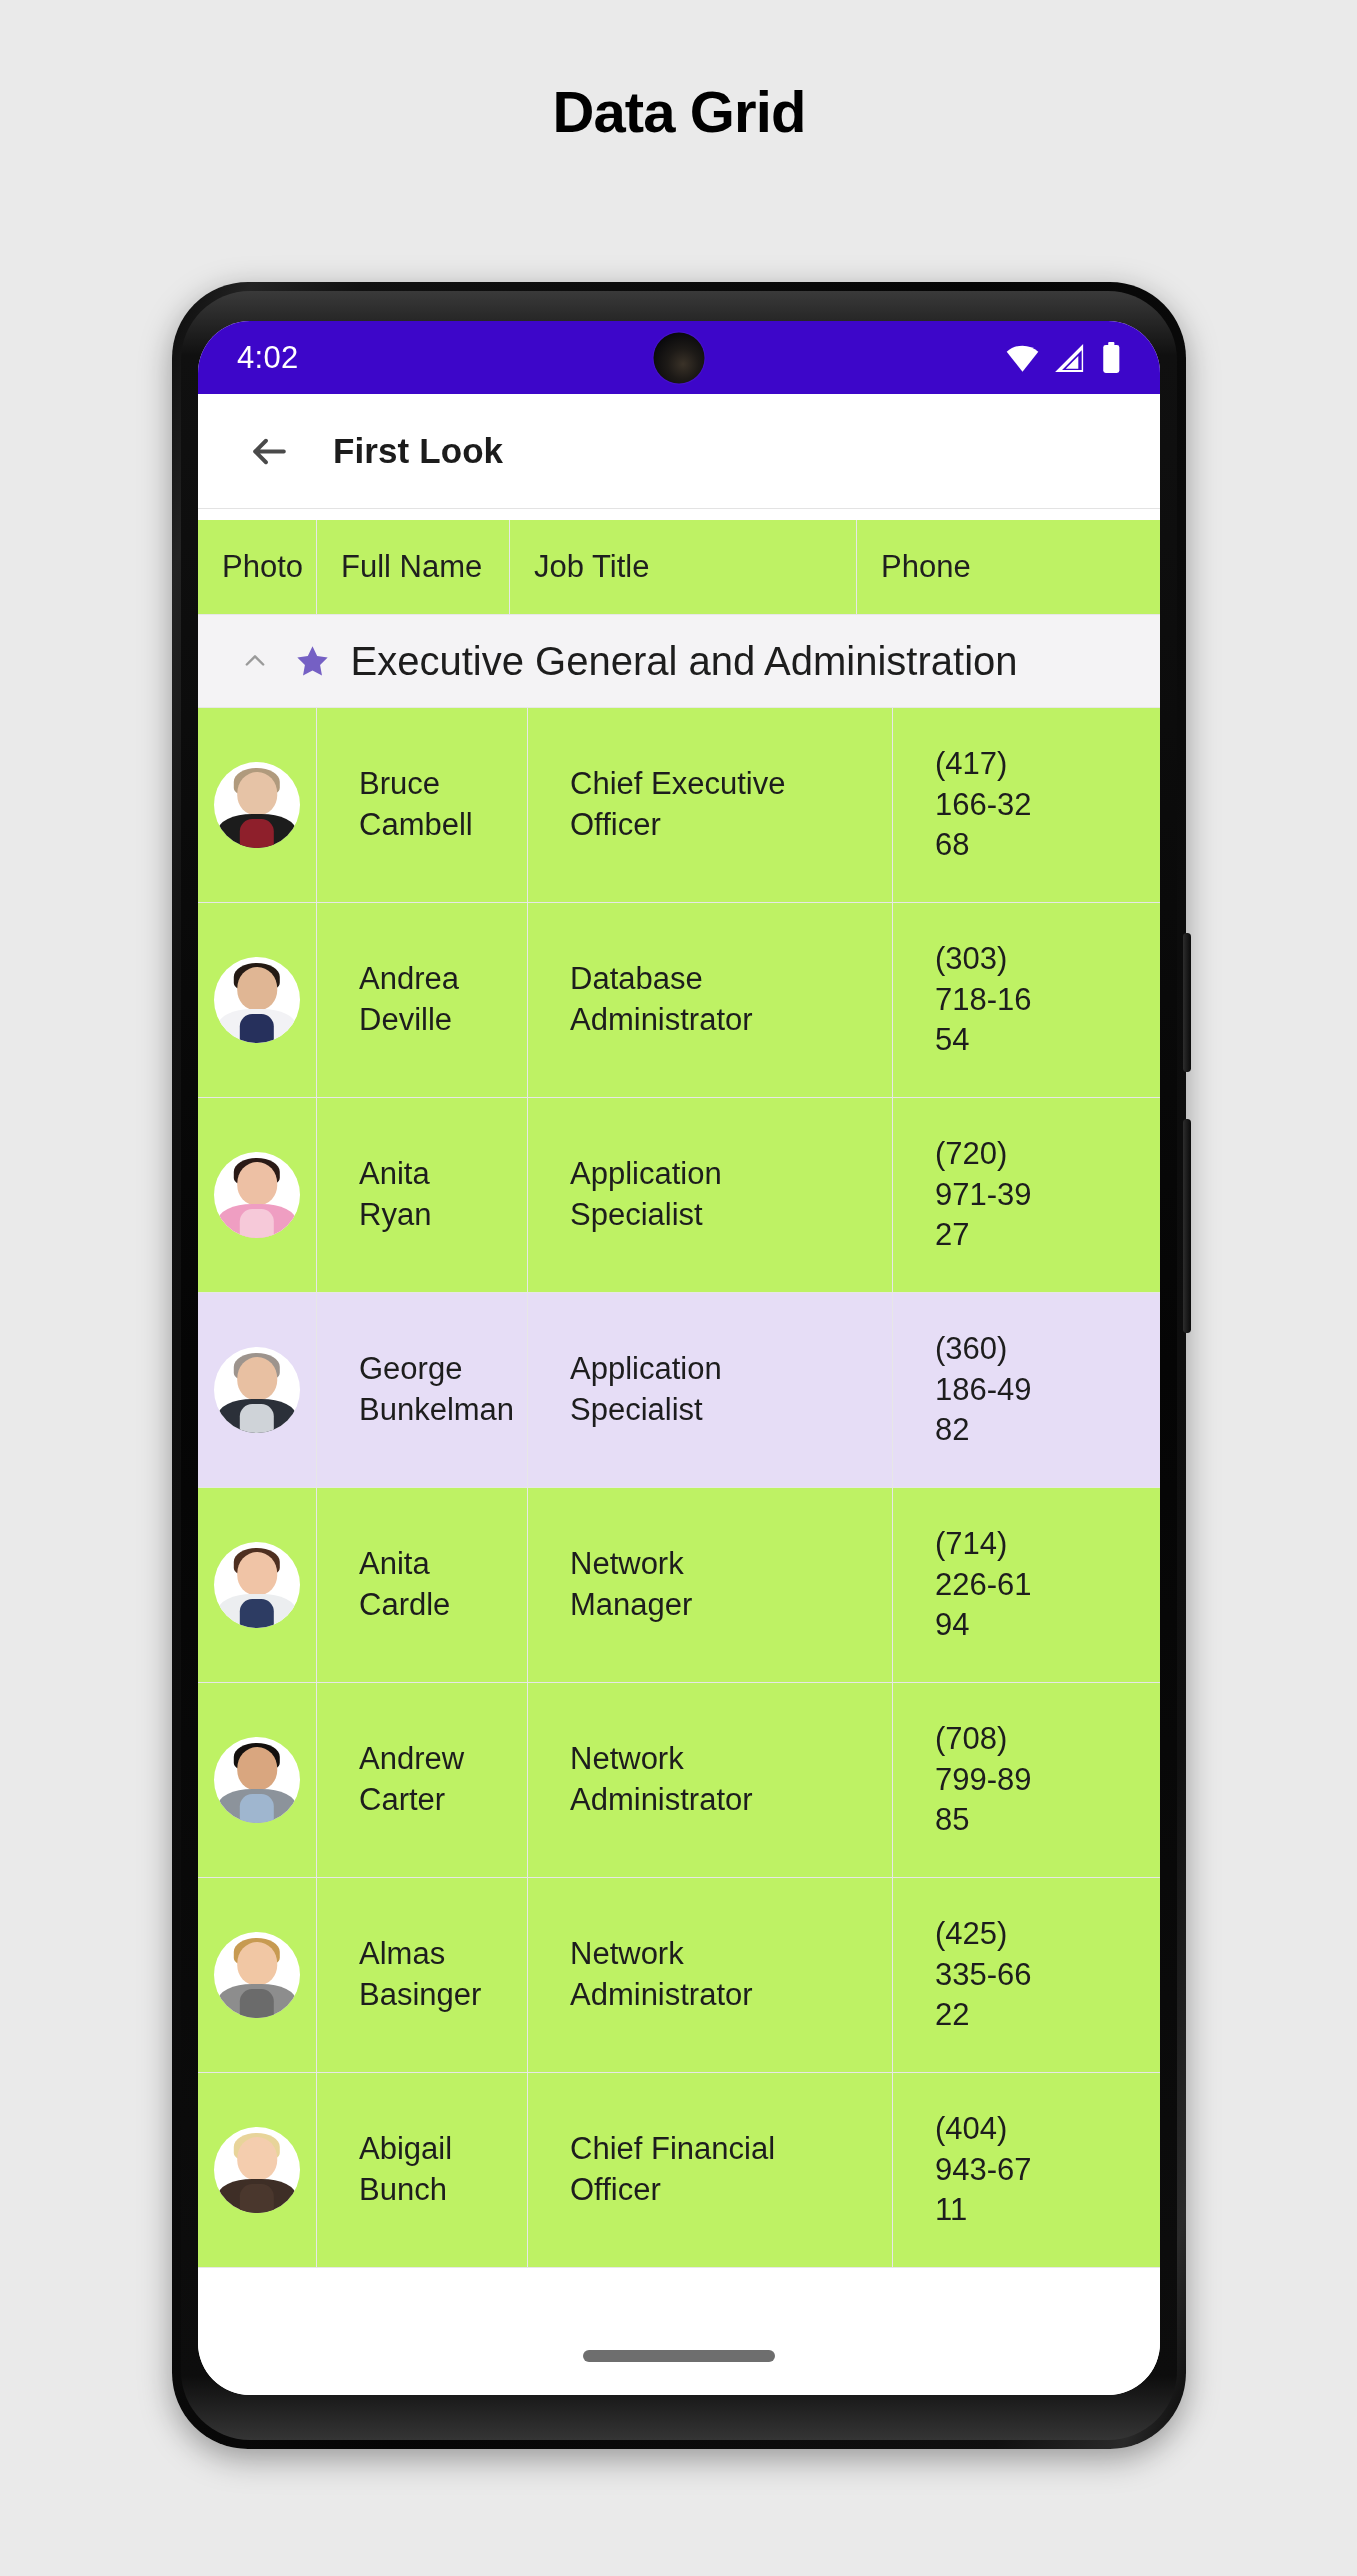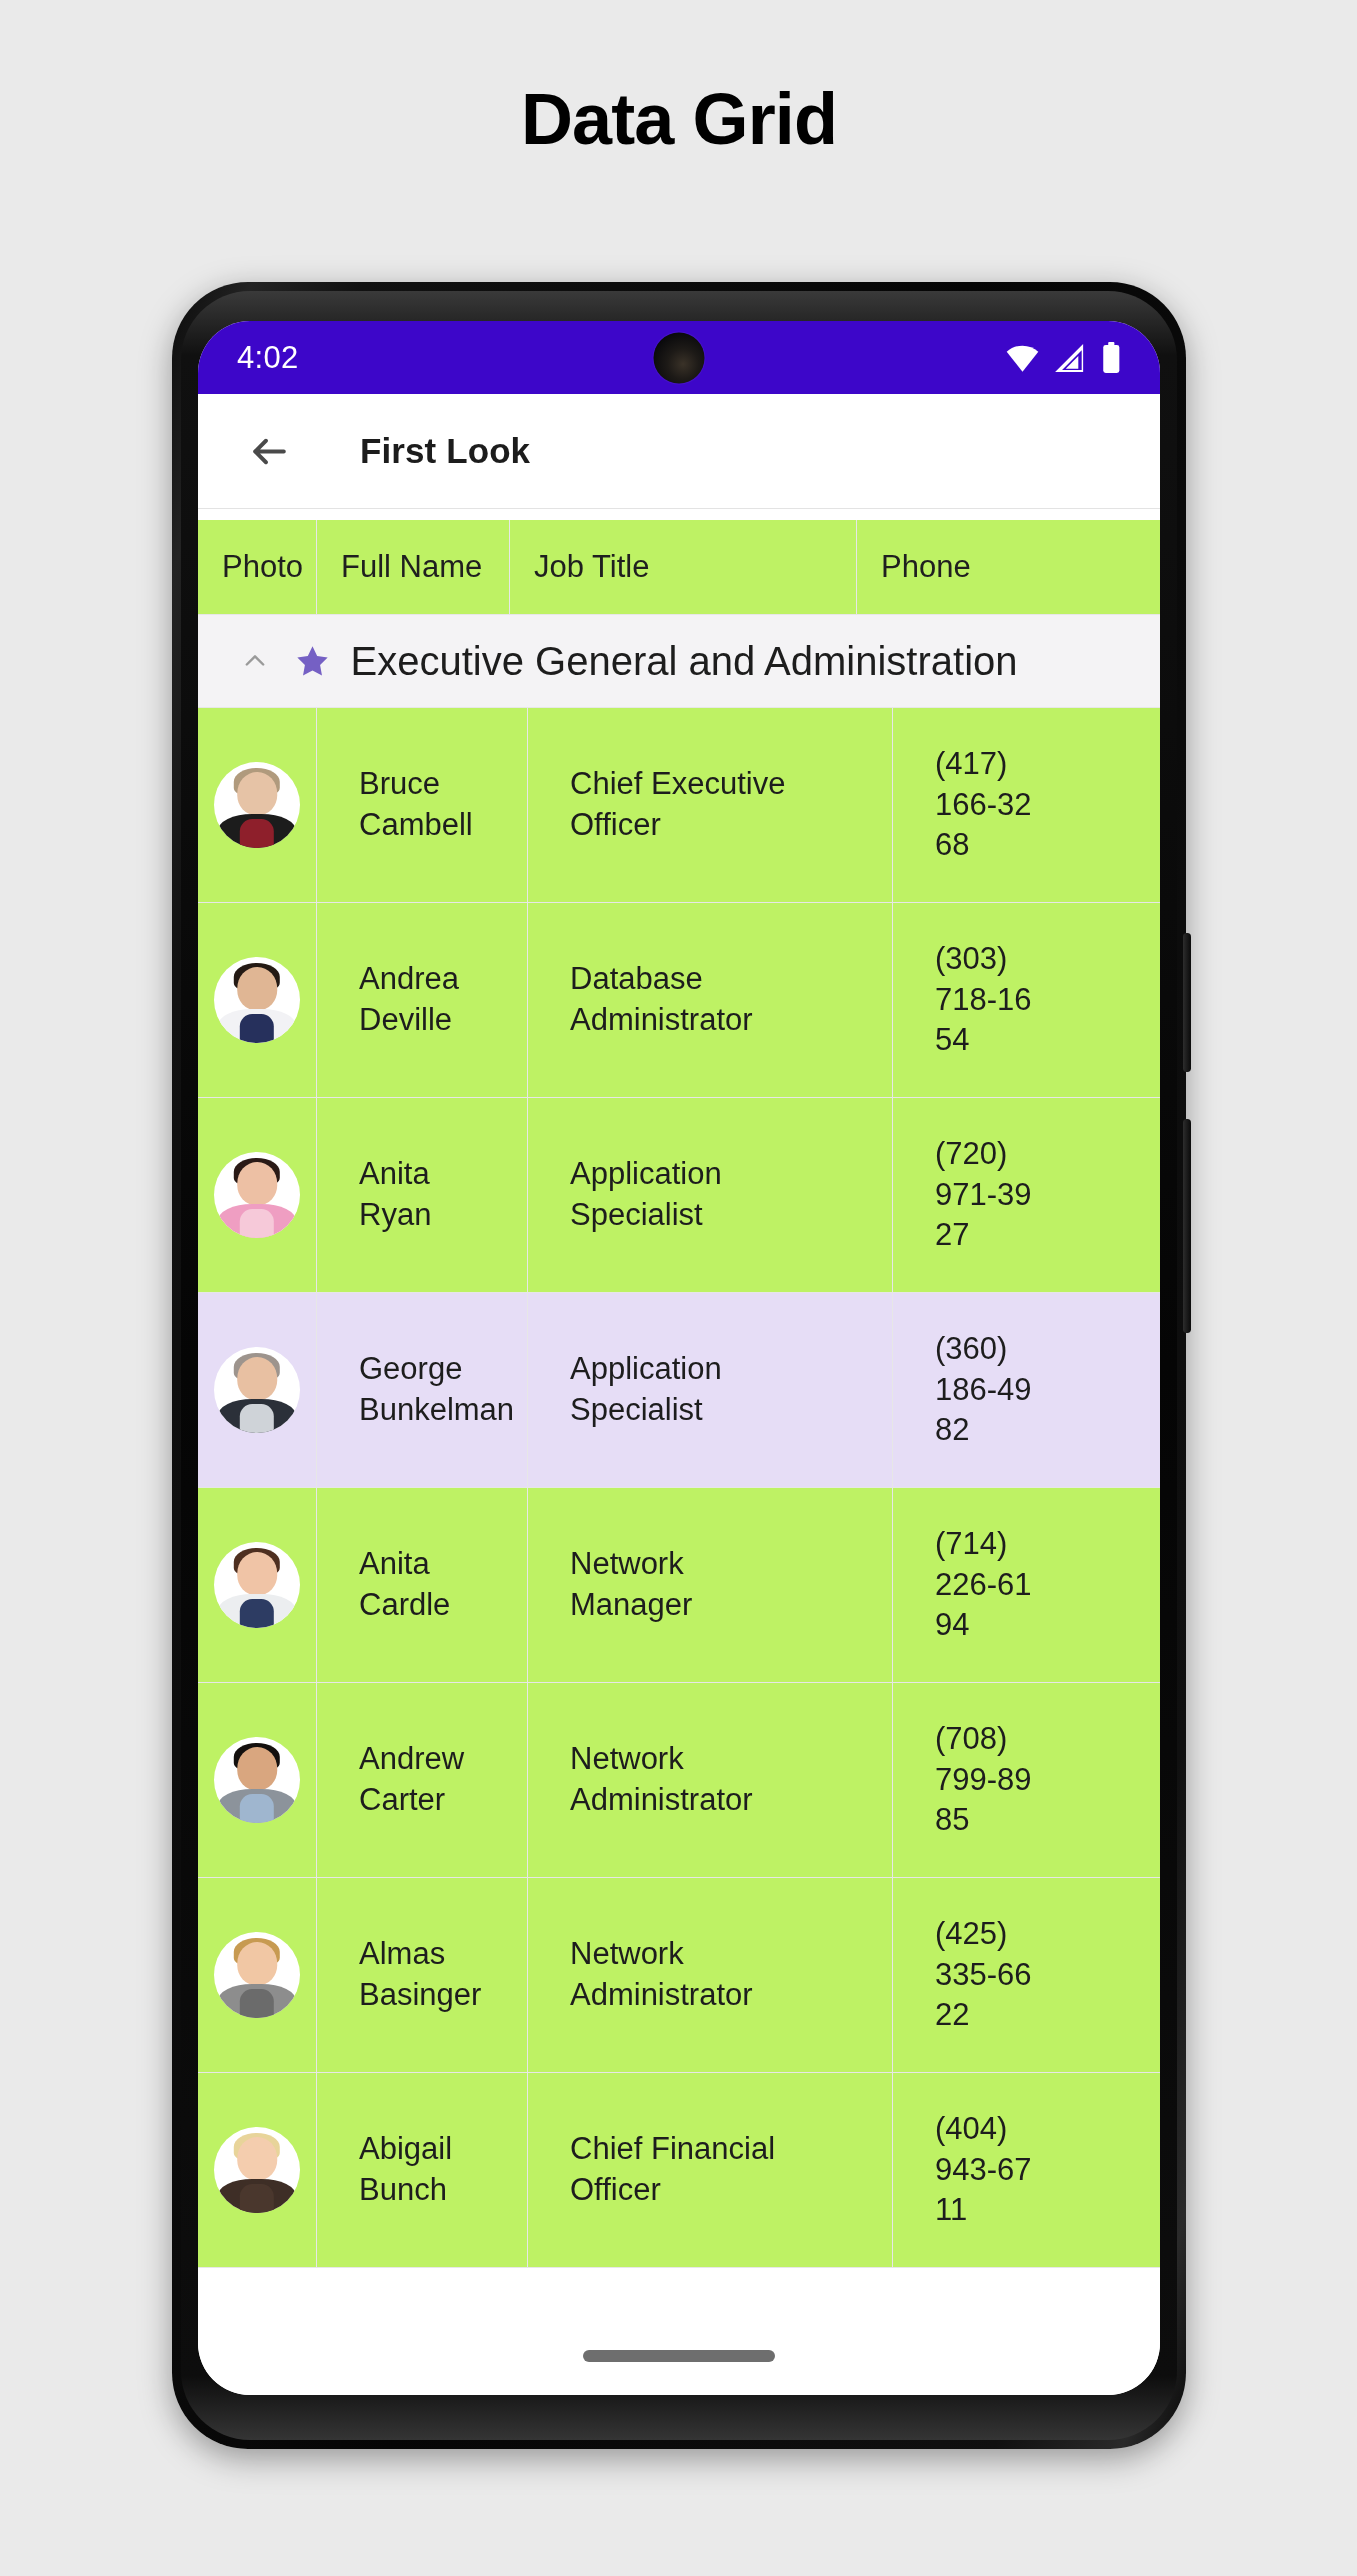--- a/index.html
+++ b/index.html
@@ -8,21 +8,21 @@
     background: #eaeaea;
     font-family: "Liberation Sans", sans-serif;
     overflow: hidden;
   }
 
   
   .page-title {
     position: absolute;
     top: 80px; left: 0; width: 1358px;
     text-align: center;
-    font-size: 72px;
+    font-size: 58px;
     font-weight: 700;
     letter-spacing: -0.9px;
     color: #000;
     line-height: 1.1;
   }
 
   
   .phone-frame {
     position: absolute;
     left: 172px; top: 282px;
@@ -83,21 +83,20 @@
   }
 
   
   .app-bar {
     height: 115px;
     background: #fff;
     display: flex;
     align-items: center;
     padding-left: 42px;
     border-bottom: 0.9px solid #e3e3e3;
-    gap: 27px;
   }
   .back-btn {
     width: 58px; height: 58px;
     display: flex; align-items: center; justify-content: center;
     cursor: pointer;
   }
   .icon-back { width: 43px; height: 43px; display:block; }
   .app-bar-title {
     margin-left: 35px;
     font-size: 35px;

